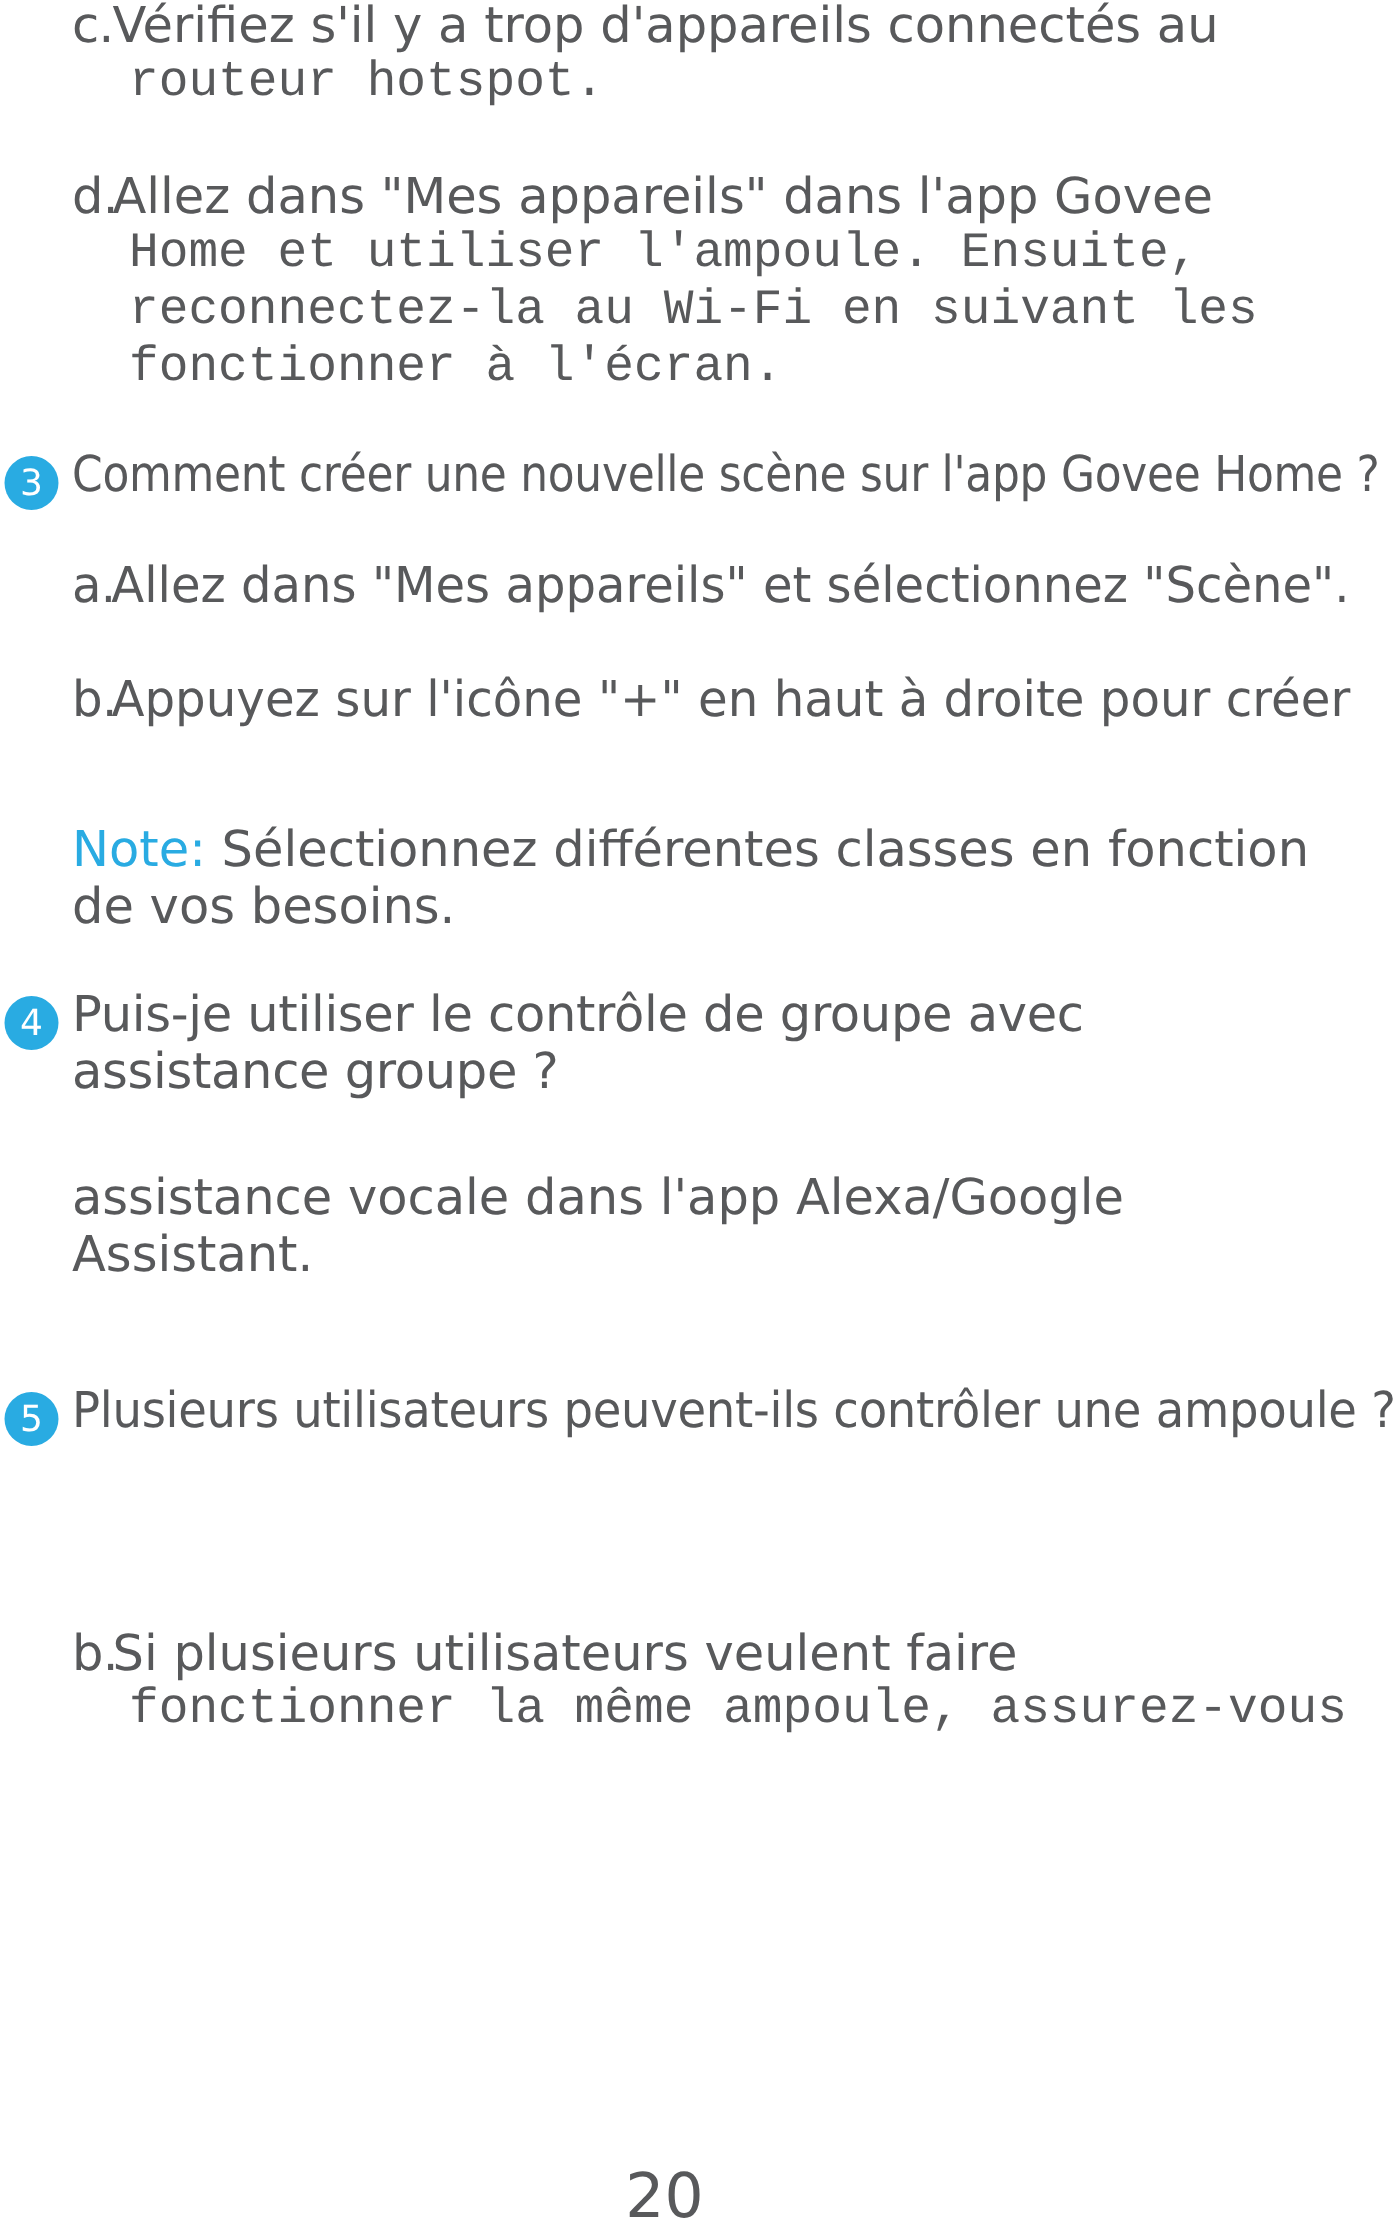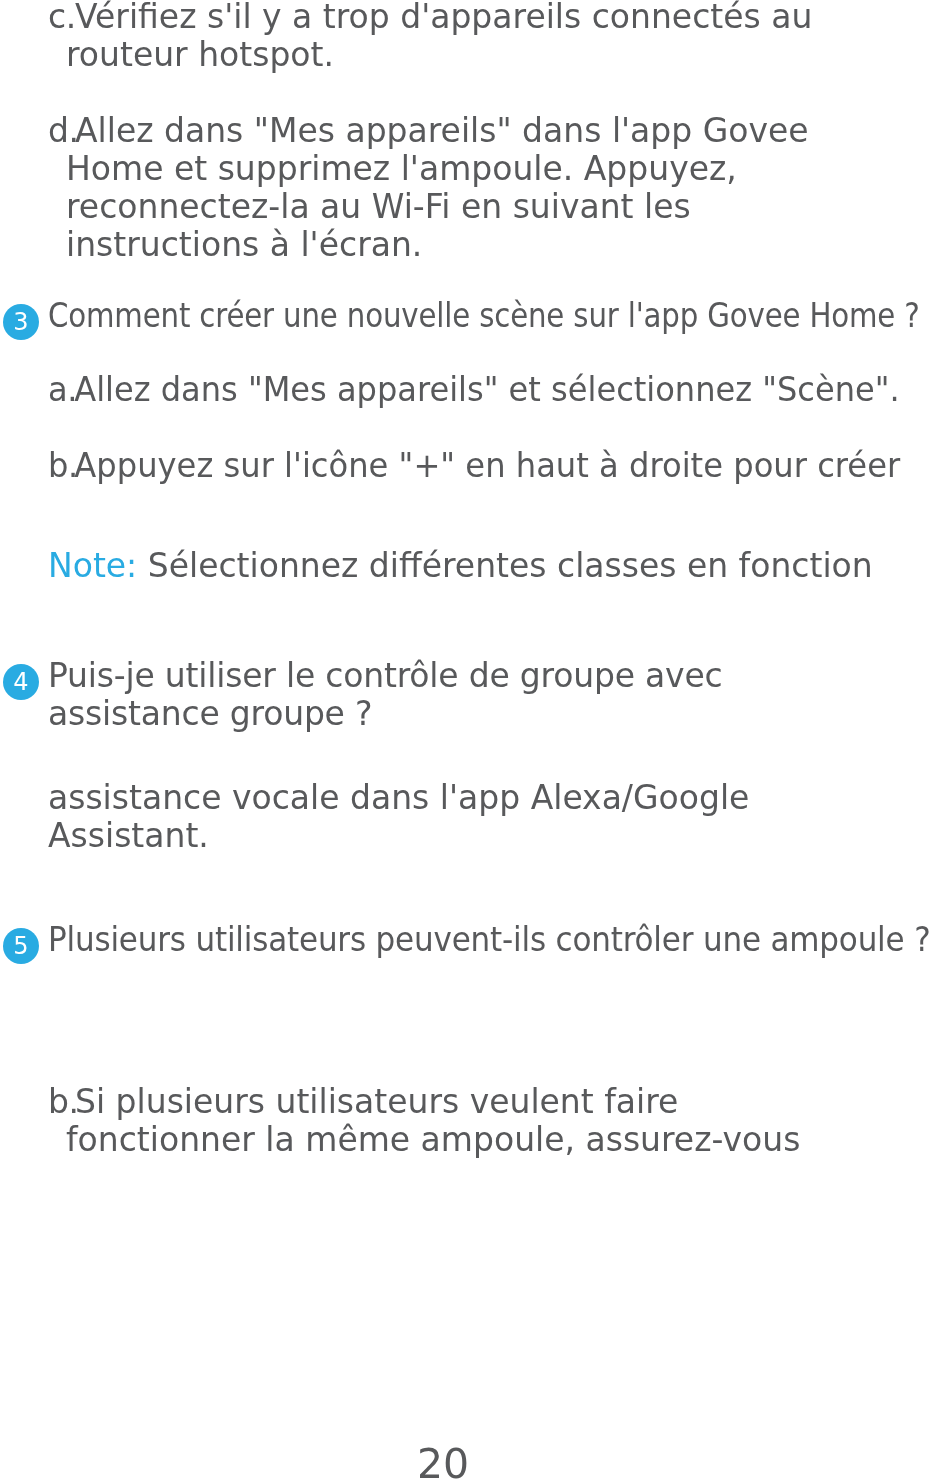--- a/index.html
+++ b/index.html
@@ -12,21 +12,21 @@
     overflow:hidden;
   }
   .block{position:absolute;left:48px;}
   .line{
     display:block;
     white-space:nowrap;
     font-size:33px;
     line-height:38px;
   }
   .first .label{display:inline-block;width:27px;letter-spacing:-0.5px;}
-  .cont{margin-left:18px;}
+  .cont{margin-left:38px;font-family:Liberation Mono, monospace;}
   .qline{letter-spacing:-0.2px;}
   .qnum{
     position:absolute;left:-45px;top:7px;
     width:36px;height:36px;border-radius:50%;
     background:#29abe2;color:#ffffff;
     font-size:24px;line-height:36px;text-align:center;
     font-weight:500;
   }
   .note-label{color:#29abe2;text-align:center;}
   .page-number{
@@ -41,23 +41,23 @@
   <span class="line first fitline">
     <span class="label">c.</span><span>Vérifiez s'il y a trop d'appareils connectés au</span>
   </span>
   <span class="line cont fitline">routeur hotspot.</span>
 </div>
 
 <div class="block subitem" style="top:112px">
   <span class="line first fitline">
     <span class="label">d.</span><span>Allez dans "Mes appareils" dans l'app Govee</span>
   </span>
-  <span class="line cont fitline">Home et supprimez l'ampoule. Appuyez,</span>
+  <span class="line cont fitline">Home et utiliser l'ampoule. Ensuite,</span>
   <span class="line cont fitline">reconnectez-la au Wi-Fi en suivant les</span>
-  <span class="line cont fitline">instructions à l'écran.</span>
+  <span class="line cont fitline">fonctionner à l'écran.</span>
 </div>
 
 <div class="block question" style="top:297px">
   <span class="qnum">3</span>
   <span class="line qline fitline" style="transform: scaleX(0.88708); transform-origin: left center;">Comment créer une nouvelle scène sur l'app Govee Home ?</span>
 </div>
 
 <div class="block subitem" style="top:371px">
   <span class="line first fitline" style="transform: scaleX(0.971494); transform-origin: left center;">
     <span class="label">a.</span><span>Allez dans "Mes appareils" et sélectionnez "Scène".</span>
@@ -67,20 +67,21 @@
 <div class="block subitem" style="top:447px">
   <span class="line first fitline" style="transform: scaleX(0.974828); transform-origin: left center;">
     <span class="label">b.</span><span>Appuyez sur l'icône "+" en haut à droite pour créer</span>
   </span>
 </div>
 
 <div class="block note" style="top:547px">
   <span class="line fitline">
     <span class="note-label">Note:</span><span> Sélectionnez différentes classes en fonction</span>
   </span>
+  <span class="line fitline">de vos besoins.</span>
 </div>
 
 <div class="block question" style="top:657px">
   <span class="qnum">4</span>
   <span class="line qline fitline">Puis-je utiliser le contrôle de groupe avec</span>
   <span class="line qline fitline">assistance groupe ?</span>
 </div>
 
 <div class="block paragraph" style="top:779px">
   <span class="line fitline">assistance vocale dans l'app Alexa/Google</span>

